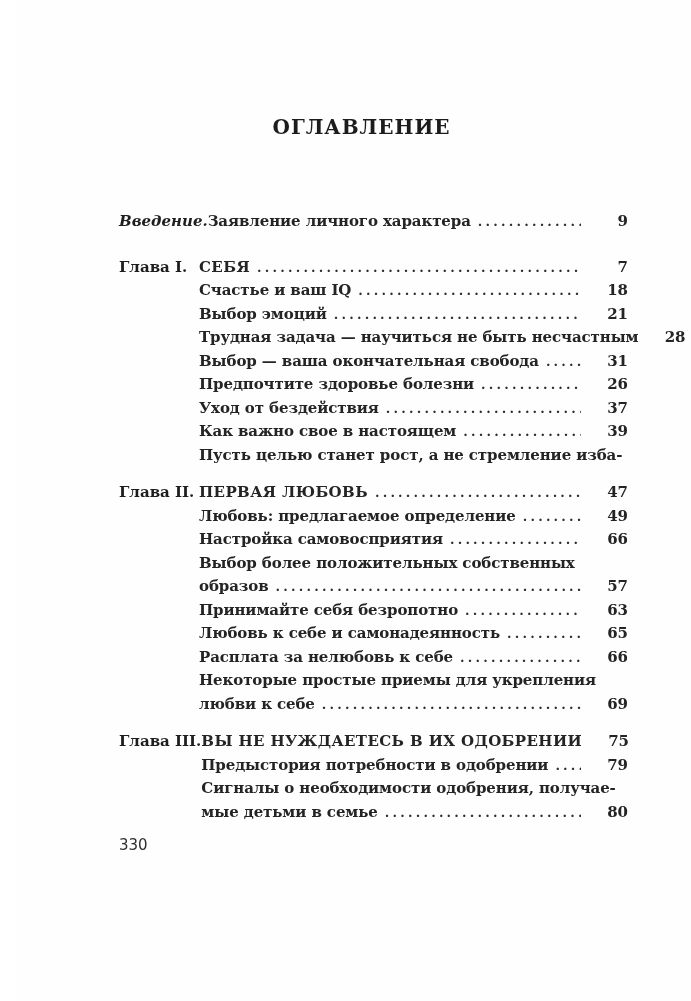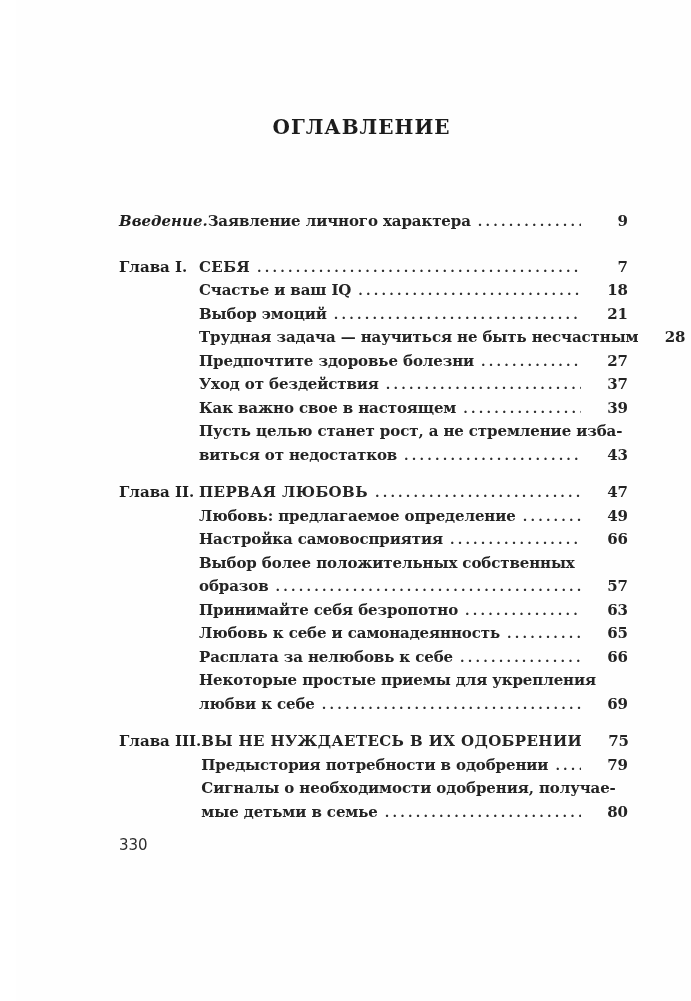--- a/index.html
+++ b/index.html
@@ -126,43 +126,43 @@
             <span class="row-text">Выбор эмоций</span>
             <span class="row-dots"></span>
             <span class="row-page">21</span>
           </div>
           <div class="row">
             <span class="row-text">Трудная задача — научиться не быть несчастным</span>
             <span class="row-dots no-dots"></span>
             <span class="row-page">28</span>
           </div>
           <div class="row">
+            <span class="row-text">Выбор — ваша окончательная свобода</span>
+            <span class="row-dots"></span>
+            <span class="row-page">31</span>
+          </div>
+          <div class="row">
             <span class="row-text">Предпочтите здоровье болезни</span>
             <span class="row-dots"></span>
-            <span class="row-page">27</span>
+            <span class="row-page">26</span>
           </div>
           <div class="row">
             <span class="row-text">Уход от бездействия</span>
             <span class="row-dots"></span>
             <span class="row-page">37</span>
           </div>
           <div class="row">
             <span class="row-text">Как важно свое в настоящем</span>
             <span class="row-dots"></span>
             <span class="row-page">39</span>
           </div>
           <div class="row">
             <span class="row-text">Пусть целью станет рост, а не стремление изба-</span>
             <span class="row-dots no-dots"></span>
             <span class="row-page"></span>
-          </div>
-          <div class="row">
-            <span class="row-text">виться от недостатков</span>
-            <span class="row-dots"></span>
-            <span class="row-page">43</span>
           </div>
         </div>
       </div>
       <div class="section">
         <div class="label">Глава II.</div>
         <div class="rows">
           <div class="row">
             <span class="row-text caps">ПЕРВАЯ ЛЮБОВЬ</span>
             <span class="row-dots"></span>
             <span class="row-page">47</span>

